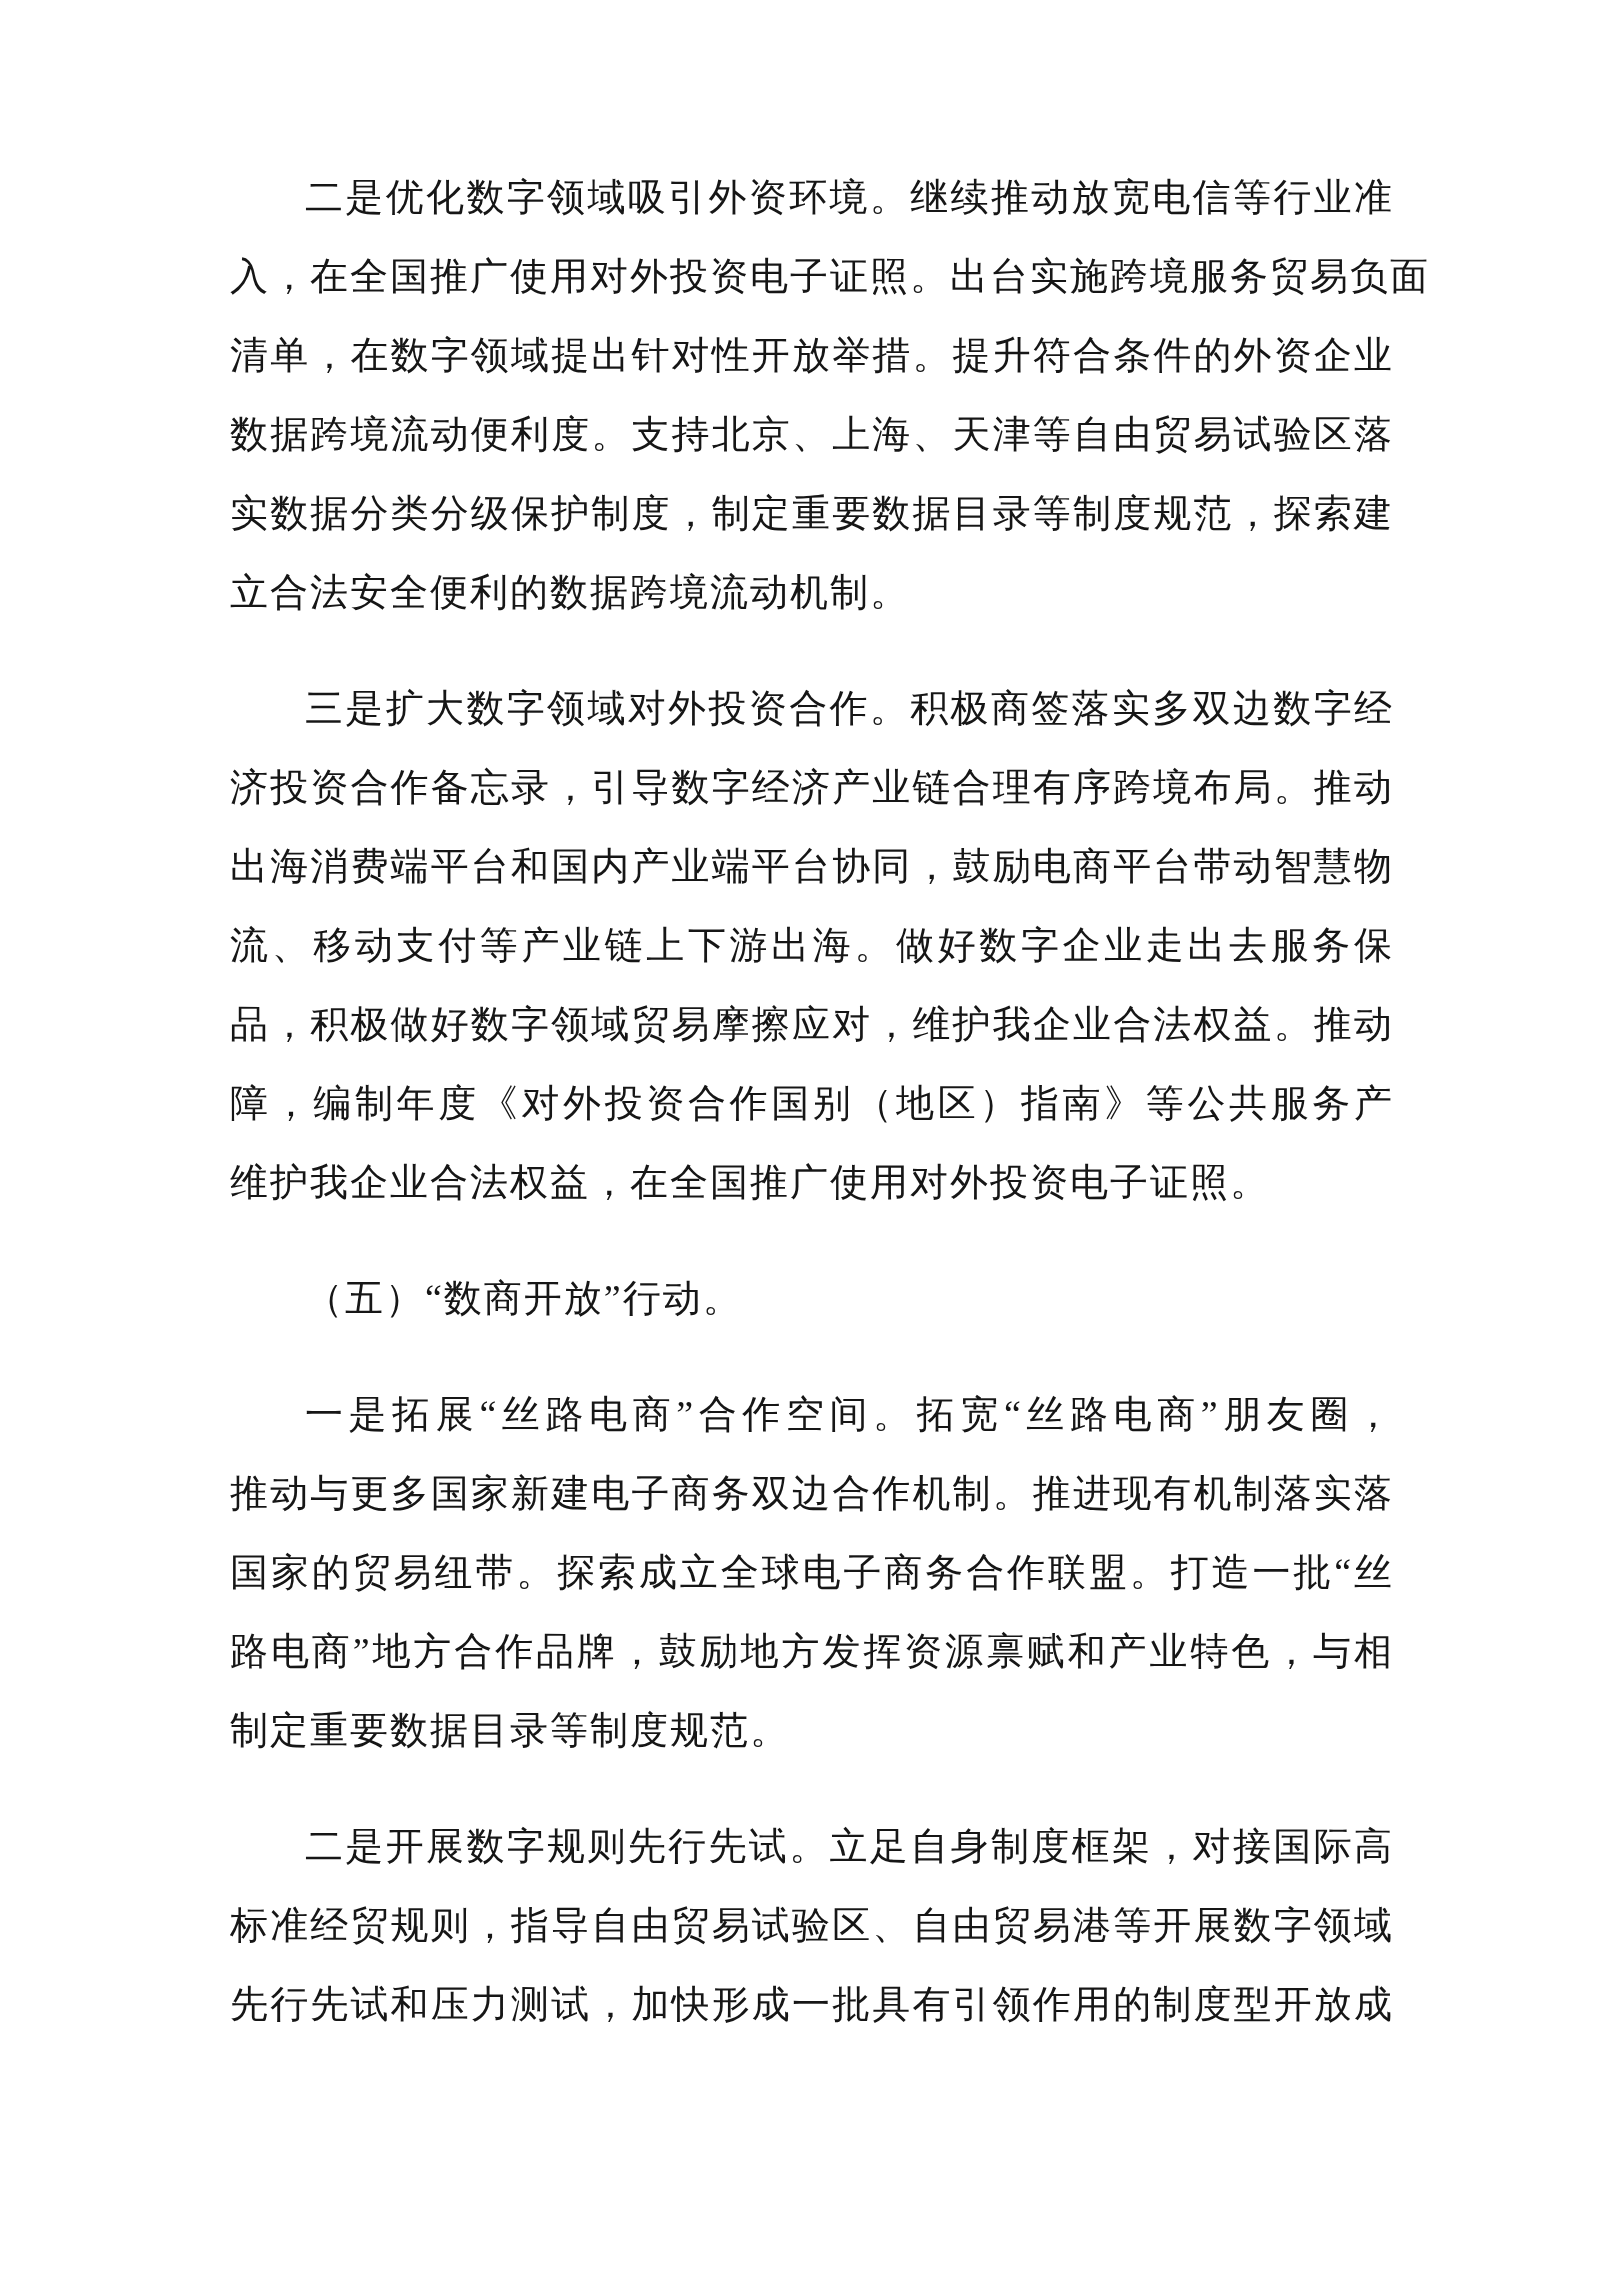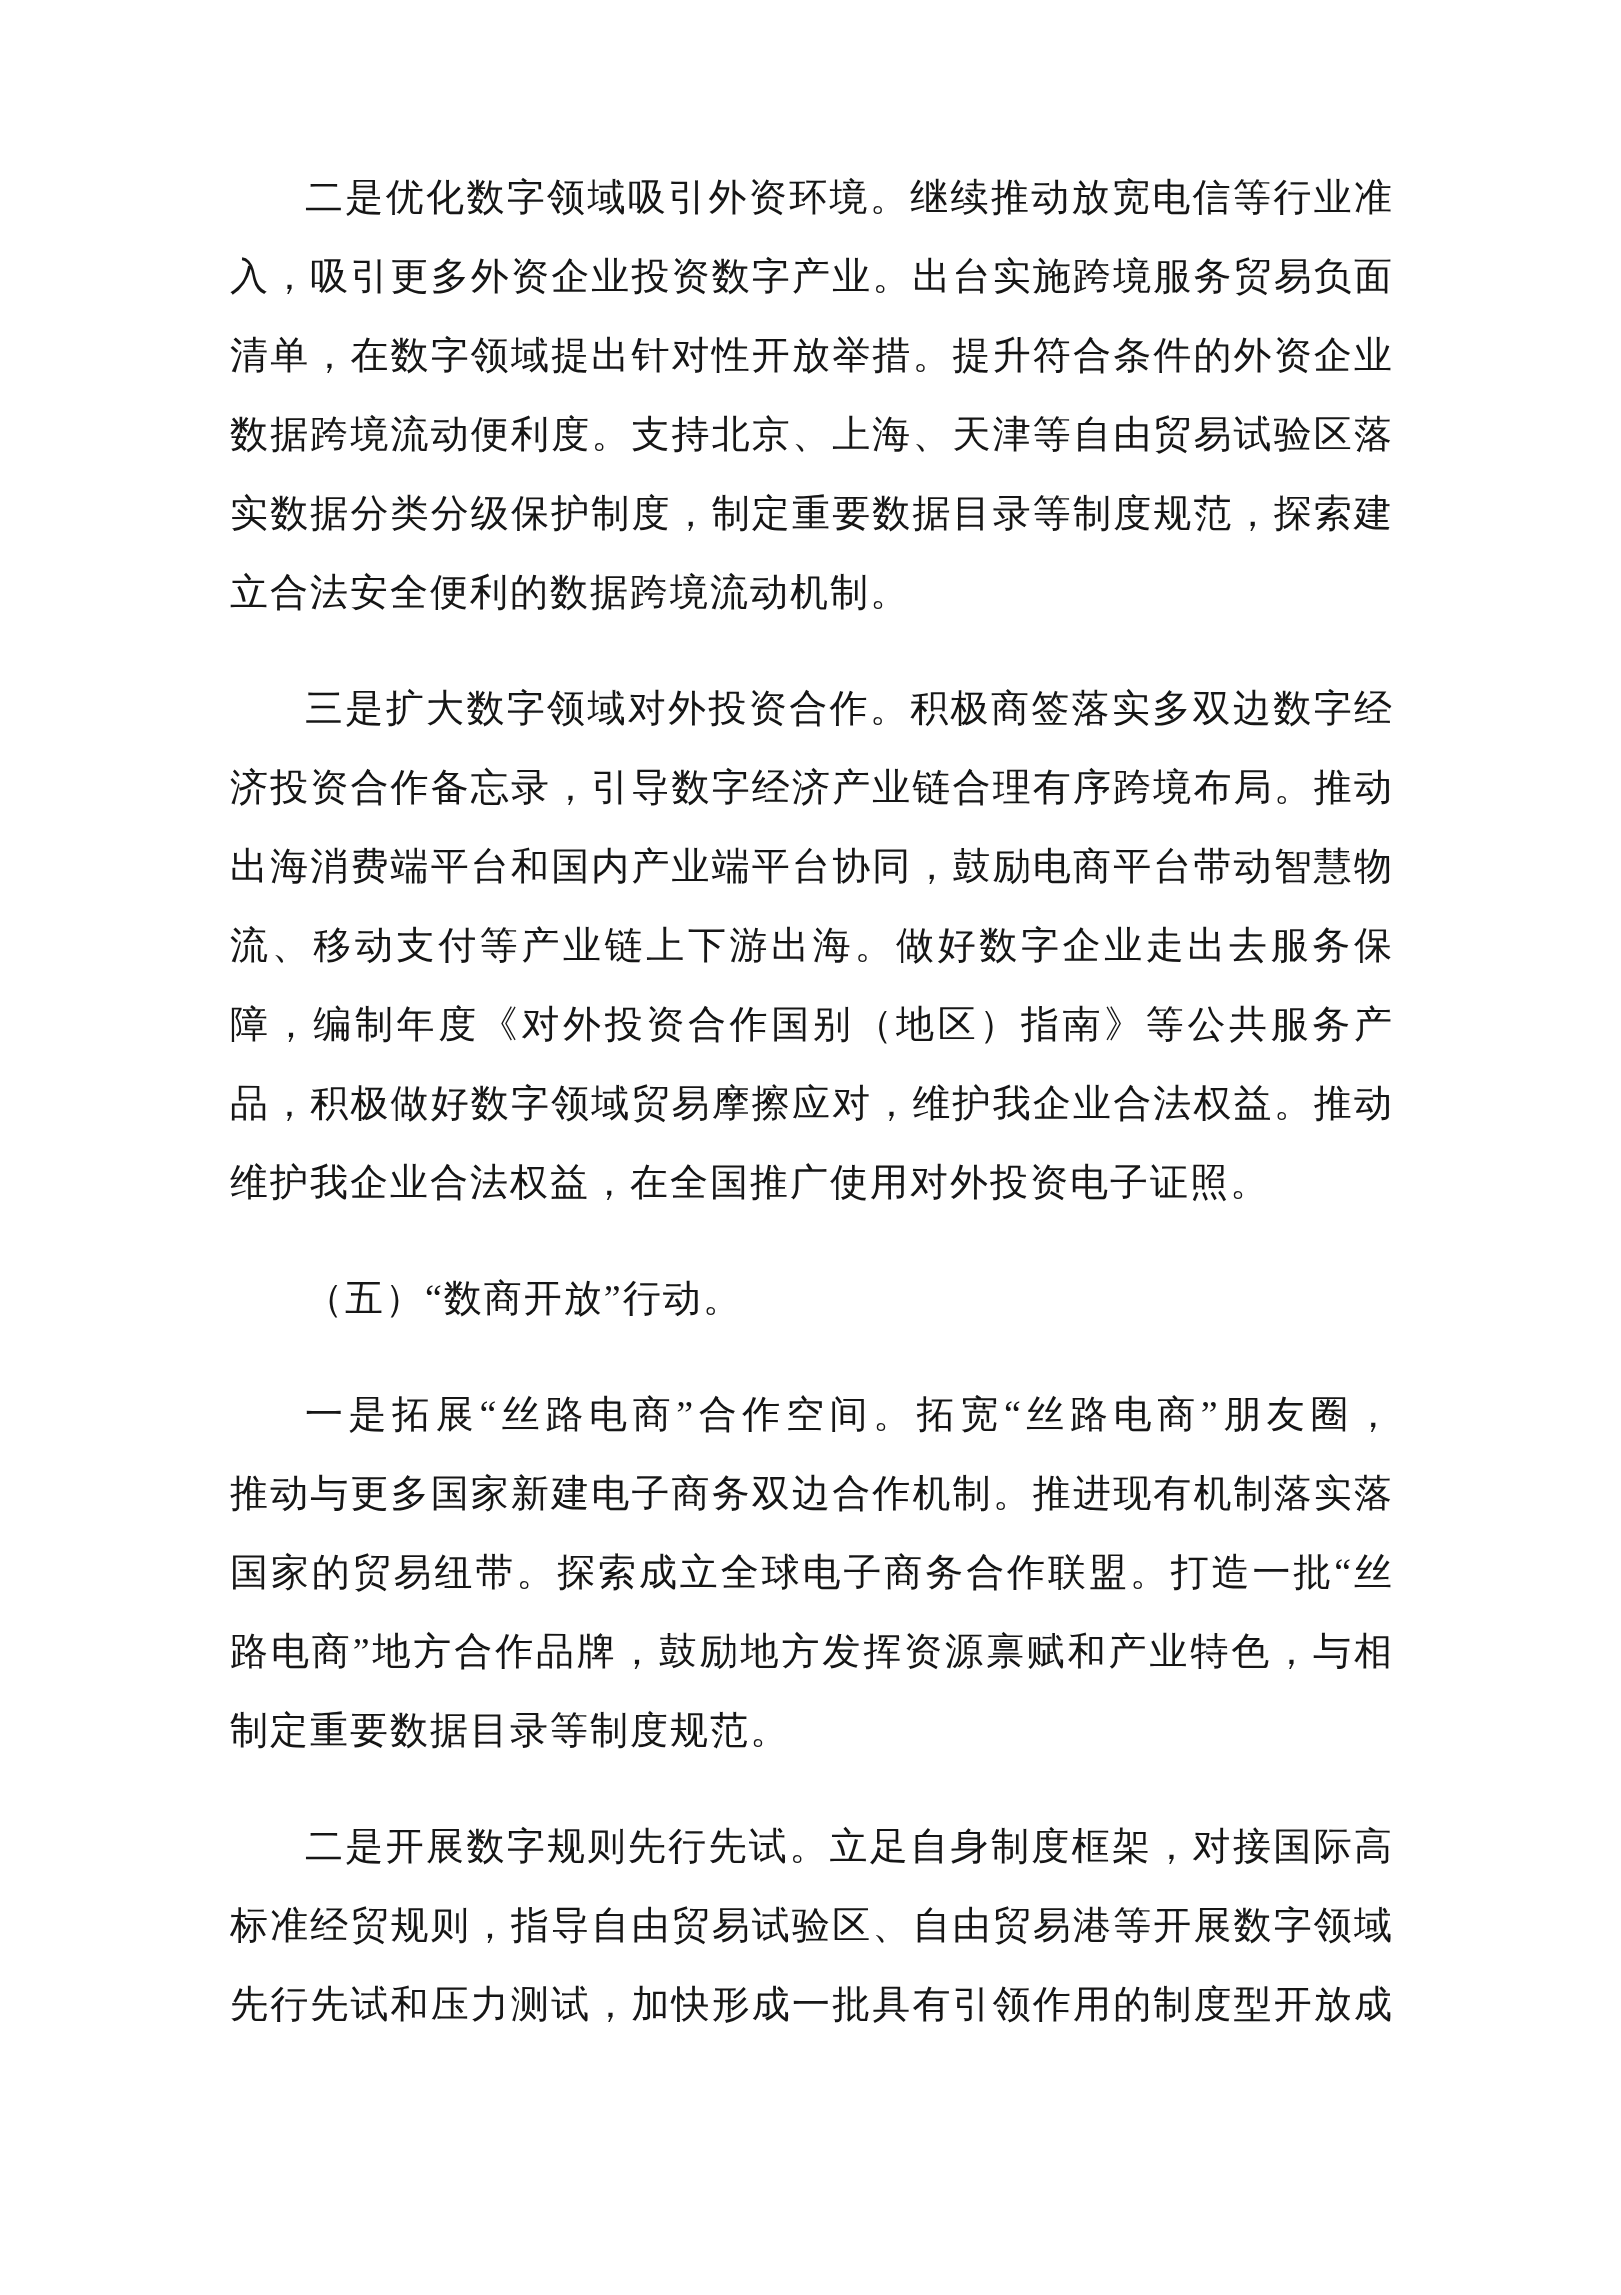--- a/index.html
+++ b/index.html
@@ -45,33 +45,33 @@
     text-indent: 75px;
   }
 </style>
 </head>
 <body>
 
 <main class="page">
   <div class="content" id="content">
       <div class="para body">
         <div class="line indent">二是优化数字领域吸引外资环境。继续推动放宽电信等行业准</div>
-        <div class="line">入，吸引更多外资企业投资数字产业。出台实施跨境服务贸易负面</div>
+        <div class="line">入，在全国推广使用对外投资电子证照。出台实施跨境服务贸易负面</div>
         <div class="line">清单，在数字领域提出针对性开放举措。提升符合条件的外资企业</div>
         <div class="line">数据跨境流动便利度。支持北京、上海、天津等自由贸易试验区落</div>
         <div class="line">实数据分类分级保护制度，制定重要数据目录等制度规范，探索建</div>
         <div class="line flush">立合法安全便利的数据跨境流动机制。</div>
       </div>
       <div class="para body">
         <div class="line indent">三是扩大数字领域对外投资合作。积极商签落实多双边数字经</div>
         <div class="line">济投资合作备忘录，引导数字经济产业链合理有序跨境布局。推动</div>
         <div class="line">出海消费端平台和国内产业端平台协同，鼓励电商平台带动智慧物</div>
         <div class="line">流、移动支付等产业链上下游出海。做好数字企业走出去服务保</div>
+        <div class="line">品，积极做好数字领域贸易摩擦应对，维护我企业合法权益。推动</div>
         <div class="line">障，编制年度《对外投资合作国别（地区）指南》等公共服务产</div>
-        <div class="line">品，积极做好数字领域贸易摩擦应对，维护我企业合法权益。推动</div>
         <div class="line flush">维护我企业合法权益，在全国推广使用对外投资电子证照。</div>
       </div>
       <div class="para heading">
         <div class="line indent flush">（五）“数商开放”行动。</div>
       </div>
       <div class="para body">
         <div class="line indent">一是拓展“丝路电商”合作空间。拓宽“丝路电商”朋友圈，</div>
         <div class="line">推动与更多国家新建电子商务双边合作机制。推进现有机制落实落</div>
         <div class="line">国家的贸易纽带。探索成立全球电子商务合作联盟。打造一批“丝</div>
         <div class="line">路电商”地方合作品牌，鼓励地方发挥资源禀赋和产业特色，与相</div>

